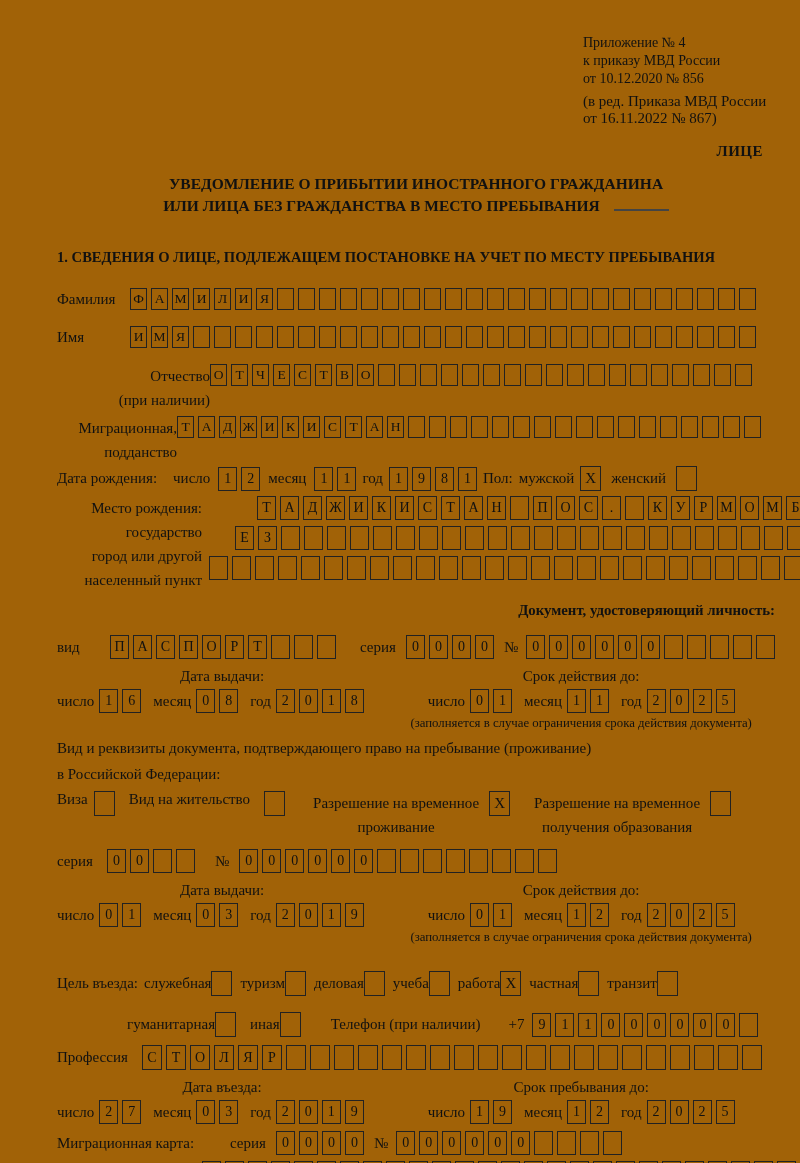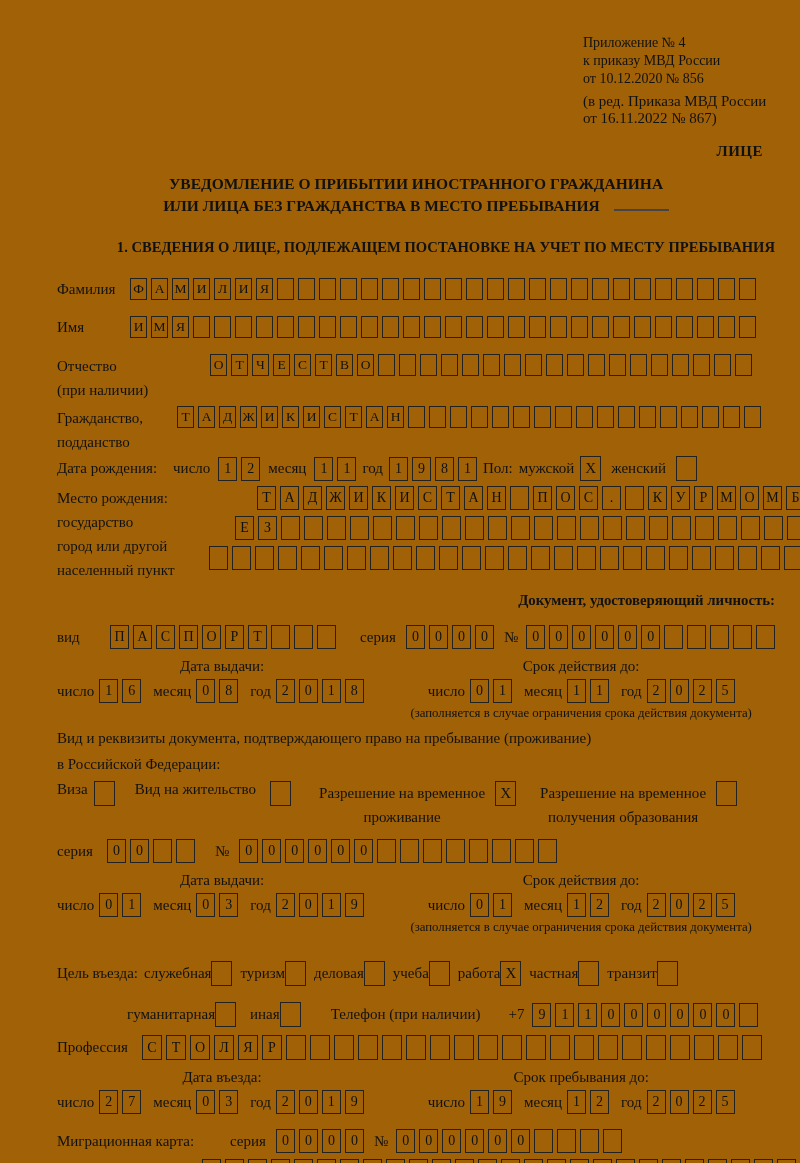--- a/index.html
+++ b/index.html
@@ -5,25 +5,25 @@
   html,body{margin:0;padding:0;background:#fff;}
   .page{width:800px;height:1163px;box-sizing:border-box;background:#a16207;
         padding:34px 25px 10px 57px;font-family:"Liberation Serif",serif;
         color:#111;overflow:hidden;}
   .appendix{margin-left:auto;width:192px;font-size:14px;line-height:18px;}
   .appendix .rev{font-size:15px;line-height:17px;}
   .appendix .rev.first{margin-top:5px;}
   .forma{text-align:right;padding-right:12px;font-weight:bold;font-size:15px;margin-top:16px;letter-spacing:.5px;}
   .title{text-align:center;font-weight:bold;font-size:15.5px;line-height:22px;margin-top:13px;}
   .uline{display:inline-block;width:55px;border-bottom:2px solid #444;height:2px;margin-left:14px;}
-  .sec1{text-align:right;font-weight:bold;font-size:14.6px;margin-top:22px;}
+  .sec1{text-align:left;font-weight:bold;font-size:14.6px;margin-top:32px;}
   .frow{display:flex;align-items:center;margin-top:16px;font-size:15px;}
   .frow.top{align-items:flex-start;}
   .flabel{flex:none;}
-  .flabel2{flex:none;line-height:24px;}
+  .flabel2{flex:none;line-height:24px;text-align:right;}
   .cells{display:inline-flex;gap:4px;flex:none;}
   .cell{box-sizing:border-box;width:17px;height:22px;border:1.6px solid #222;
         display:inline-flex;align-items:center;justify-content:center;font-size:13.5px;flex:none;}
   .cells.md .cell{width:19px;height:24px;font-size:14px;}
   .cells.lg .cell{width:20px;height:25px;font-size:14px;}
   .checkbox{box-sizing:border-box;width:21px;height:25px;border:1.6px solid #222;
         display:inline-flex;align-items:center;justify-content:center;font-size:15px;flex:none;}
   .stack{display:flex;flex-direction:column;gap:6px;}
   .dochead{text-align:right;font-weight:bold;font-size:14.8px;margin-top:10px;}
   .dates{display:flex;margin-top:9px;font-size:15px;}
@@ -166,21 +166,21 @@
         <span class="cell"></span>
         <span class="cell"></span>
         <span class="cell"></span>
         <span class="cell"></span>
         <span class="cell"></span>
       </span>
   </div>
 
   <div class="frow top" style="margin-top:4px">
     <span class="flabel2" style="width:120px">
-      <div>Гражданство,</div>
+      <div>Миграционная,</div>
       <div>подданство</div>
     </span>
     <span class="cells">
         <span class="cell">Т</span>
         <span class="cell">А</span>
         <span class="cell">Д</span>
         <span class="cell">Ж</span>
         <span class="cell">И</span>
         <span class="cell">К</span>
         <span class="cell">И</span>
@@ -413,21 +413,21 @@
   </div>
 
   <div class="intro">Вид и реквизиты документа, подтверждающего право на пребывание (проживание)</div>
   <div class="intro">в Российской Федерации:</div>
 
   <div class="permit-row">
     <div class="pitem">
       <span>Виза</span>
       <span class="checkbox sp6"></span>
     </div>
-    <div class="pitem" style="margin-left:20px">
+    <div class="pitem" style="margin-left:14px">
       <span>Вид на жительство</span>
       <span class="checkbox" style="margin-left:14px"></span>
     </div>
     <div class="pitem" style="margin-left:28px">
       <span class="ptext">
         <div>Разрешение на временное</div>
         <div>проживание</div>
       </span>
       <span class="checkbox sp10">X</span>
     </div>
@@ -644,21 +644,21 @@
         <span class="cells md">
             <span class="cell">2</span>
             <span class="cell">0</span>
             <span class="cell">2</span>
             <span class="cell">5</span>
           </span>
       </div>
     </div>
   </div>
 
-  <div class="frow" style="margin-top:15px">
+  <div class="frow" style="margin-top:7px">
     <span class="flabel" style="width:173px">Миграционная карта:</span>
     <span>серия</span>
     <span class="cells md sp10">
         <span class="cell">0</span>
         <span class="cell">0</span>
         <span class="cell">0</span>
         <span class="cell">0</span>
       </span>
     <span class="sp10">№</span>
     <span class="cells md sp8">

